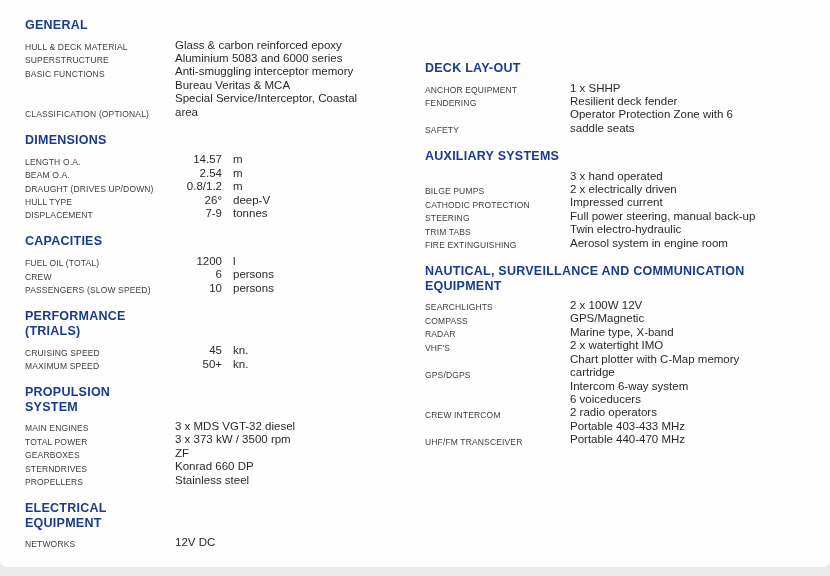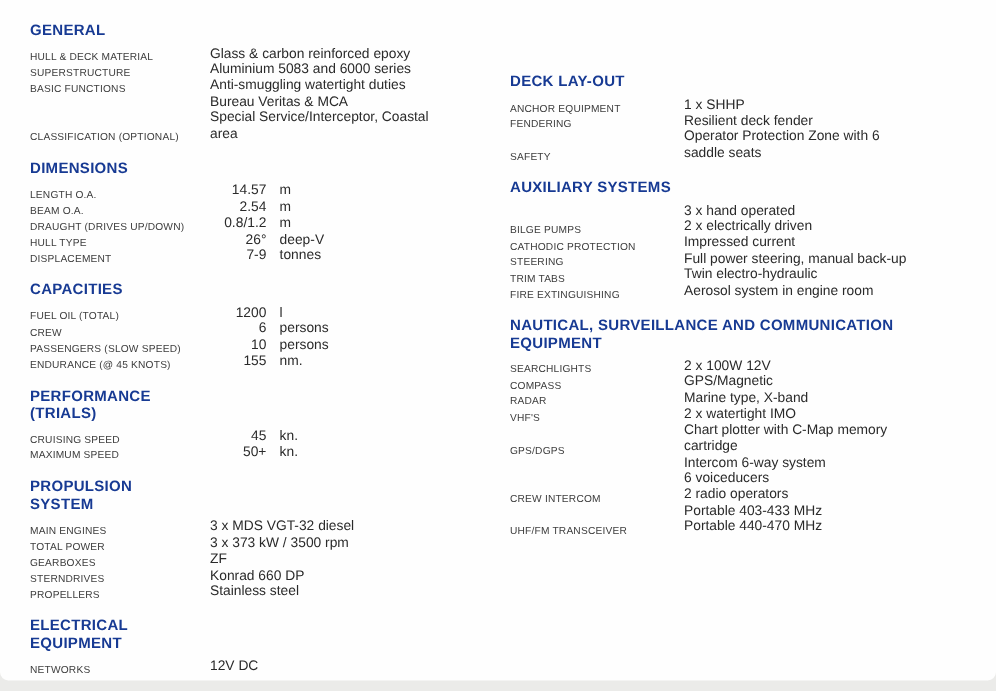--- a/index.html
+++ b/index.html
@@ -62,21 +62,21 @@
         <div class="row">
           <span class="label">HULL &amp; DECK MATERIAL</span>
           <span class="value">Glass &amp; carbon reinforced epoxy</span>
         </div>
         <div class="row">
           <span class="label">SUPERSTRUCTURE</span>
           <span class="value">Aluminium 5083 and 6000 series</span>
         </div>
         <div class="row">
           <span class="label">BASIC FUNCTIONS</span>
-          <span class="value">Anti-smuggling watertight duties</span>
+          <span class="value">Anti-smuggling interceptor memory</span>
         </div>
         <div class="row">
           <span class="label">CLASSIFICATION (OPTIONAL)</span>
           <span class="value">Bureau Veritas &amp; MCA
 Special Service/Interceptor, Coastal
 area</span>
         </div>
       </div>
       <div class="section">
         <h2 class="section-title">DIMENSIONS</h2>
@@ -116,25 +116,20 @@
         <div class="row">
           <span class="label">CREW</span>
           <span class="num">6</span>
           <span class="unit">persons</span>
         </div>
         <div class="row">
           <span class="label">PASSENGERS (SLOW SPEED)</span>
           <span class="num">10</span>
           <span class="unit">persons</span>
         </div>
-        <div class="row">
-          <span class="label">ENDURANCE (@ 45 KNOTS)</span>
-          <span class="num">155</span>
-          <span class="unit">nm.</span>
-        </div>
       </div>
       <div class="section">
         <h2 class="section-title">PERFORMANCE
 (TRIALS)</h2>
         <div class="row">
           <span class="label">CRUISING SPEED</span>
           <span class="num">45</span>
           <span class="unit">kn.</span>
         </div>
         <div class="row">

